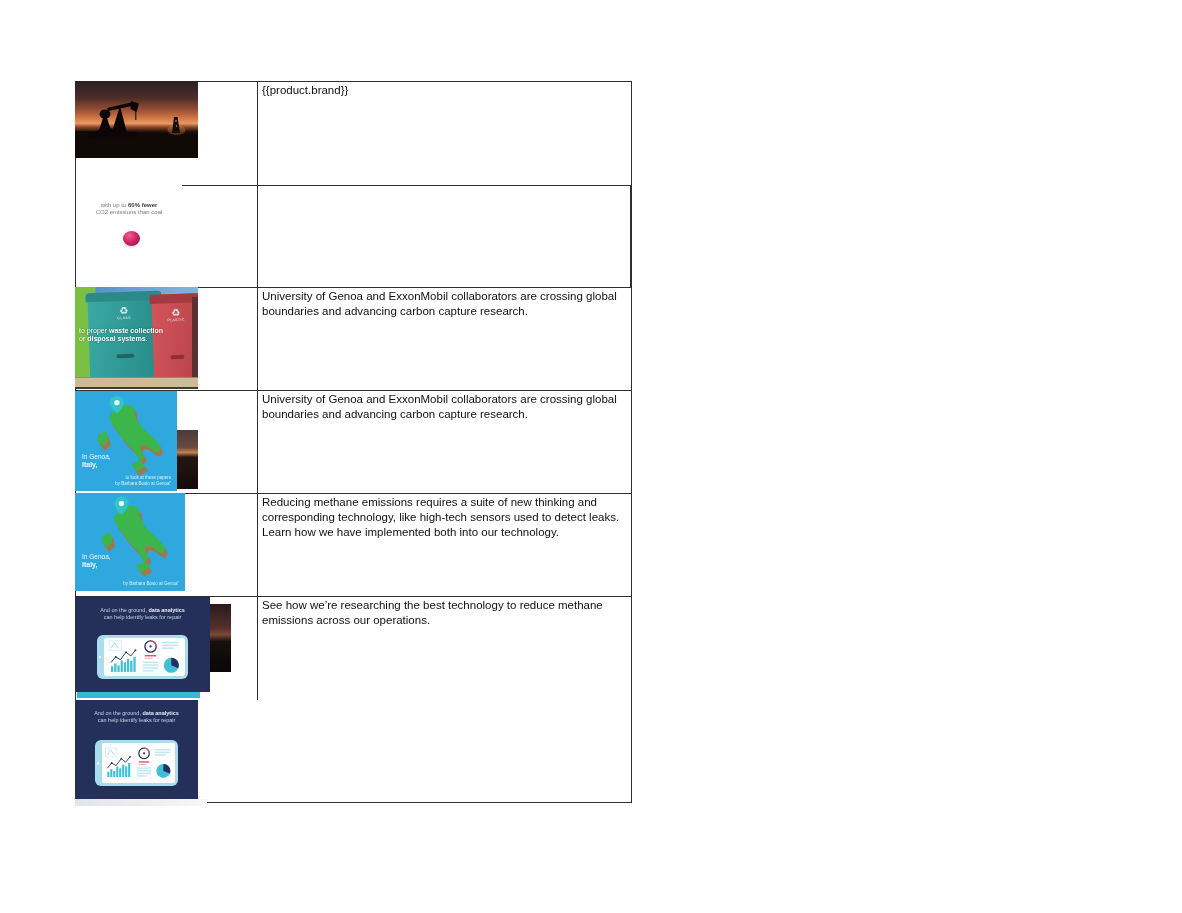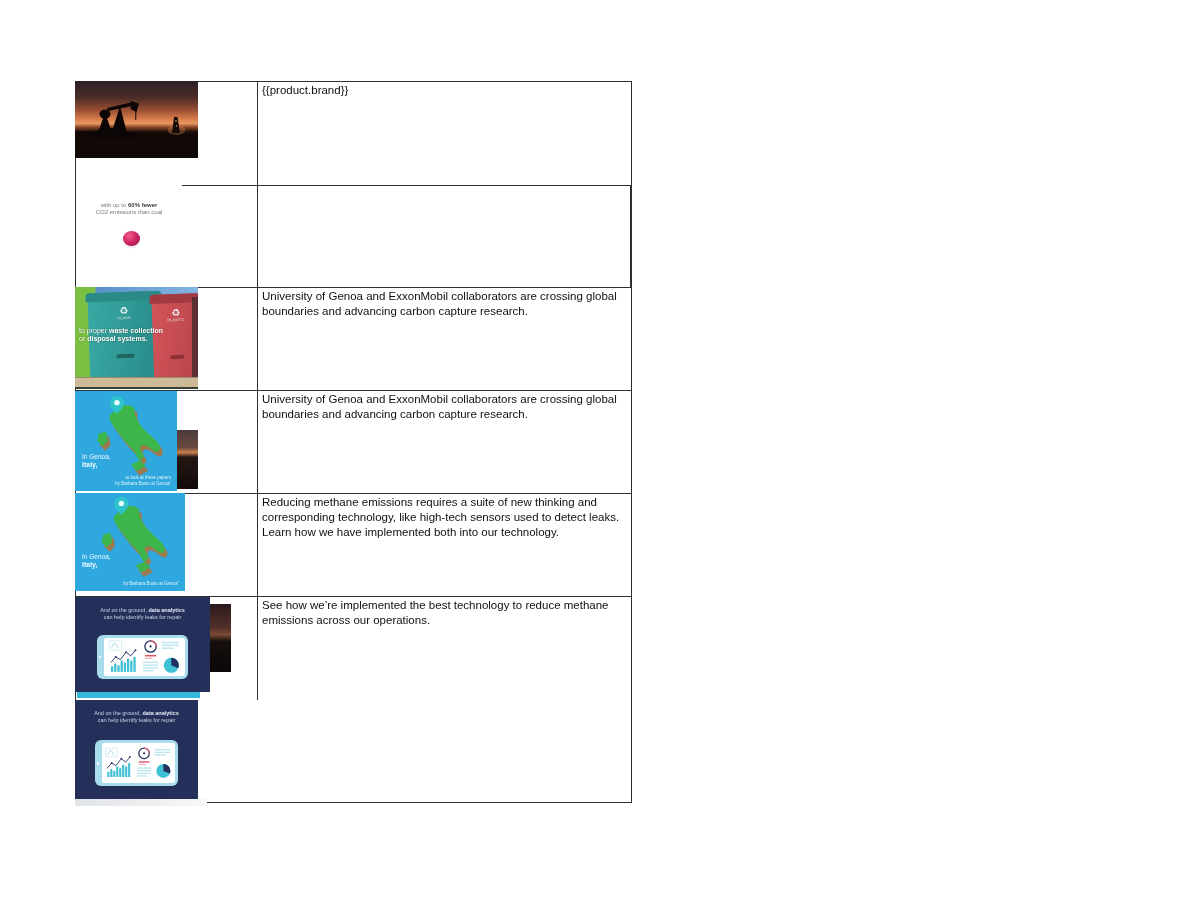--- a/index.html
+++ b/index.html
@@ -108,21 +108,21 @@
     <div class="cell img-cell"></div>
     <div class="cell">
         <div class="caption">University of Genoa and ExxonMobil collaborators are crossing global boundaries and advancing carbon capture research.</div>
       </div>
     <div class="cell img-cell"></div>
     <div class="cell">
         <div class="caption">Reducing methane emissions requires a suite of new thinking and corresponding technology, like high-tech sensors used to detect leaks. Learn how we have implemented both into our technology.</div>
       </div>
     <div class="cell img-cell last"></div>
     <div class="cell last">
-        <div class="caption">See how we’re implemented the best technology to reduce methane emissions across our operations.</div>
+        <div class="caption">See how we’re researching the best technology to reduce methane emissions across our operations.</div>
       </div>
   </div>
 
   <div class="thumb pumpjack">
     <svg viewBox="0 0 123 77">
       <path d="M0,50 L123,53 L123,77 L0,77 Z" fill="#100905"></path>
       <ellipse cx="101.5" cy="49" rx="9" ry="5" fill="#d9854f" opacity="0.35"></ellipse>
       <polygon points="99,36 102.5,36 105,52 97,52" fill="#160c07"></polygon>
       <circle cx="101" cy="40" r="0.8" fill="#f7b26a"></circle>
       <circle cx="101.5" cy="45" r="0.7" fill="#f09a55"></circle>

